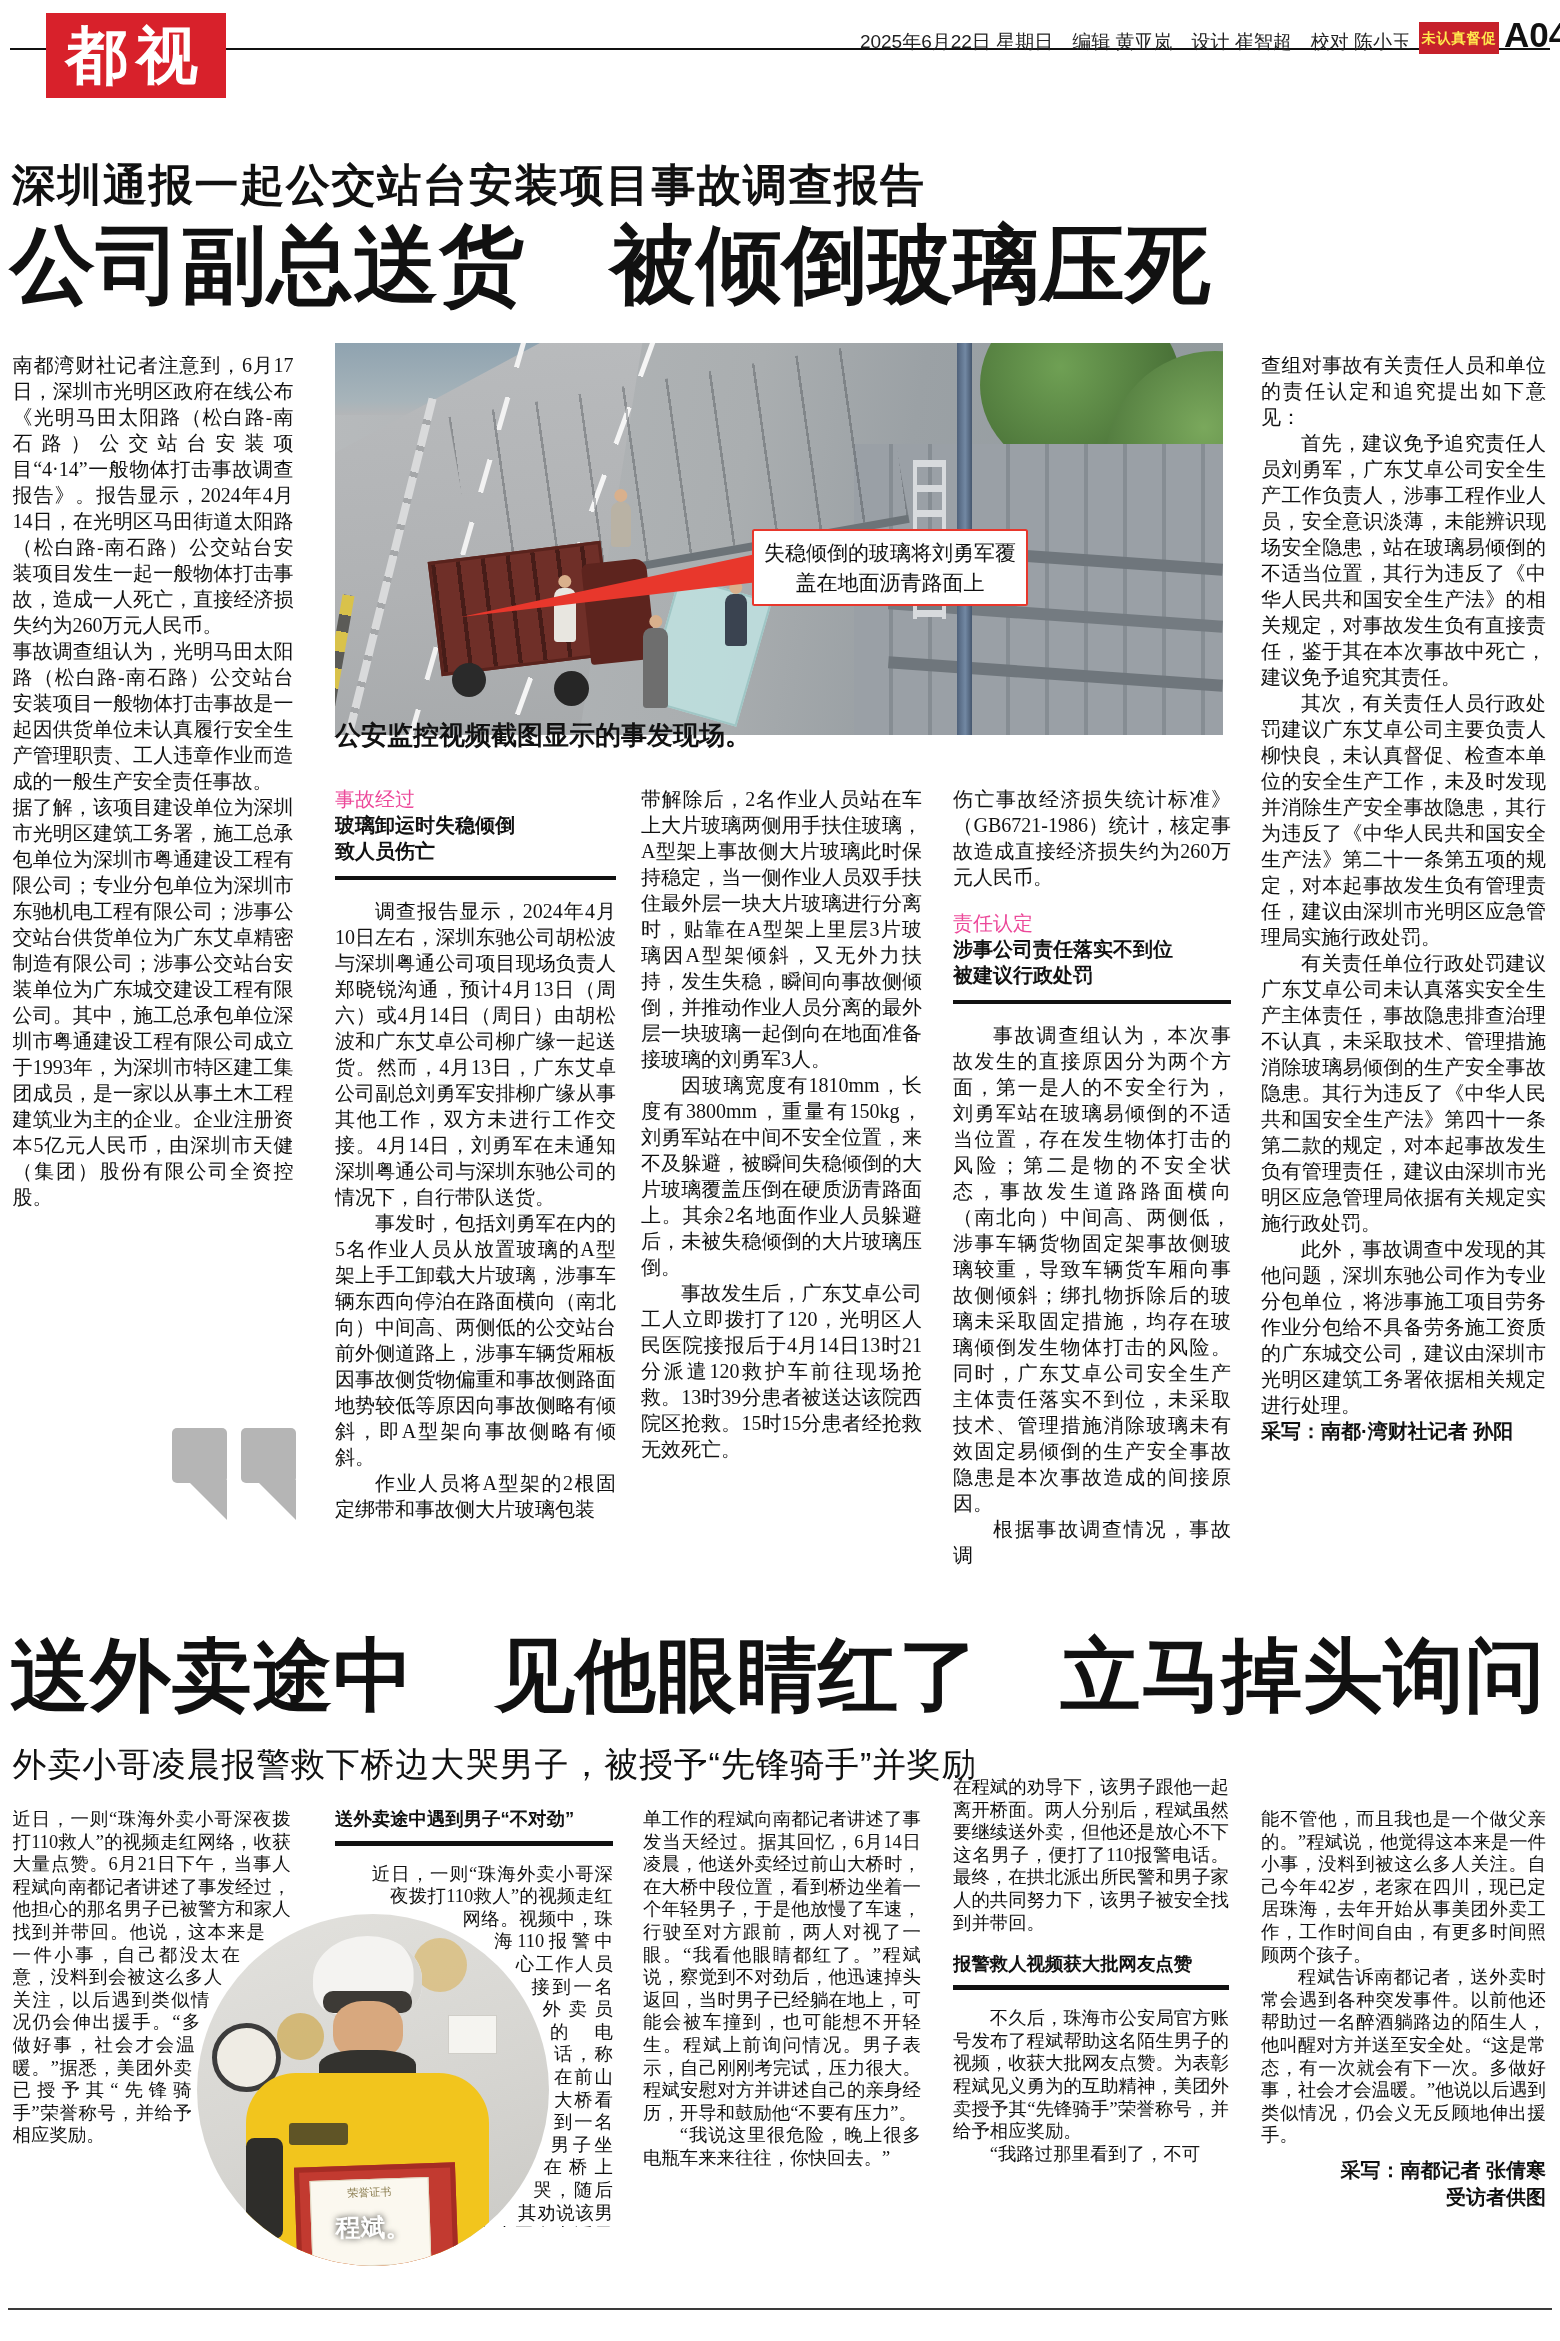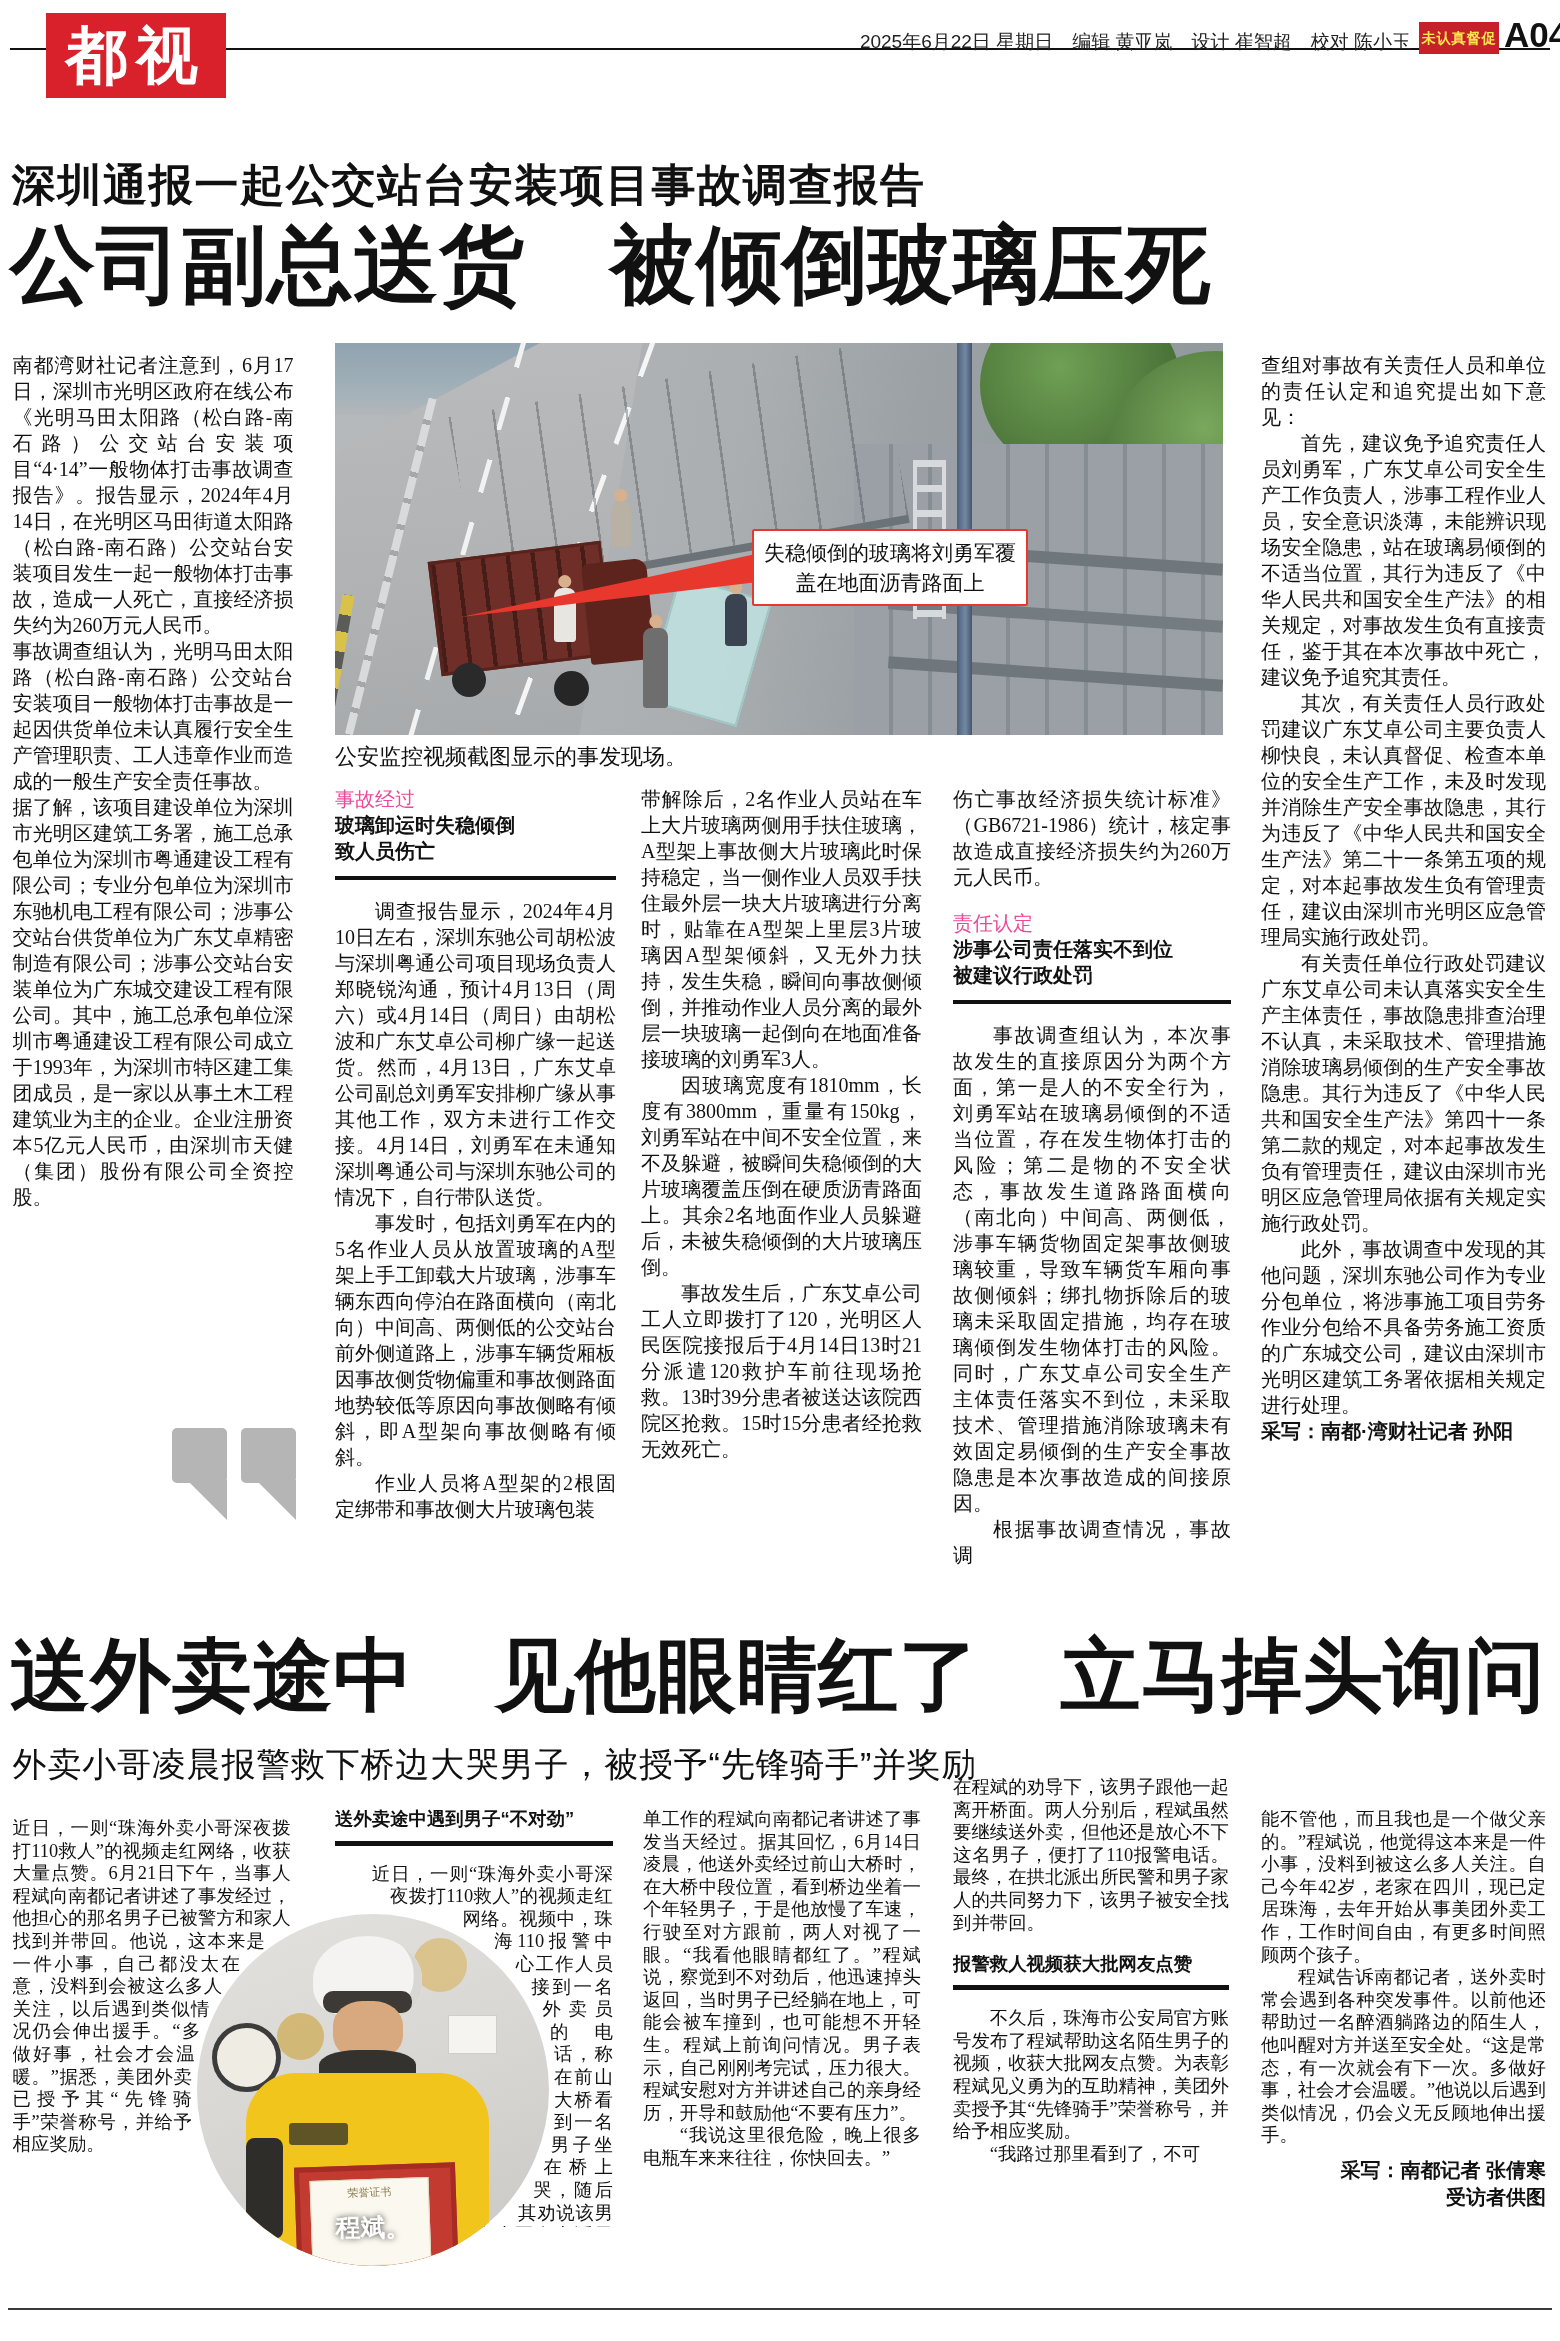--- a/index.html
+++ b/index.html
@@ -96,28 +96,28 @@
     width:13.4px; height:13.4px; border-radius:50%; background:#d9b08c; }
   .p1g { left:276px; top:159px; width:20px; height:45px; background:#b9b2a4; }
   .p2g { left:219px; top:245px; width:22px; height:54px; background:#e8e6e0; }
   .p3g { left:390px; top:251px; width:22px; height:52px; background:#3a4350; }
   .p4g { left:308px; top:285px; width:25px; height:80px; background:#6e6e6e; }
   .callout { left:417px; top:186px; width:255px; background:#fff; border:2.5px solid #e8372c;
     border-radius:2.5px; padding:6.7px 8.4px; font-size:21px; line-height:30px; text-align:center;
     font-family:"Liberation Sans", sans-serif; z-index:5; }
   .callout-wedge { left:126px; top:211px; width:295px; height:67px; background:#e8372c;
     clip-path:polygon(0 94%, 100% 0, 100% 42%); z-index:4; }
-  .caption1 { position:absolute; left:335px; top:742px; width:888px; font-size:22px; font-weight:400;
+  .caption1 { position:absolute; left:335px; top:718px; width:888px; font-size:26px; font-weight:700;
     font-family:"Liberation Sans", sans-serif; }
 
   
   .headline2 { position:absolute; left:10px; top:1623px; font-size:80px; font-weight:900; white-space:nowrap; letter-spacing:0.8px; }
   .subhead2 { position:absolute; left:12.6px; top:1742px; font-size:34px; font-weight:500; letter-spacing:0.8px; }
   .a2col p { font-size:18.4px; line-height:22.6px; }
-  .a2c1 { left:12.6px;  top:1808px; width:278px; height:419px;margin-top:9px; }
+  .a2c1 { left:12.6px;  top:1808px; width:278px; height:419px; }
   .a2c2 { left:335px; top:1808px; width:278px; height:419px; }
   .a2c3 { left:643px; top:1808px; width:278px; height:419px; }
   .a2c4 { left:953px;top:1776px; width:276px; height:419px; }
   .a2c5 { left:1261px;top:1808px; width:285px; height:436px; }
   .subh { font-size:25px; font-weight:900; font-family:"Liberation Sans", sans-serif; margin:0; }
   .subh-rule { height:5px; background:#111; margin:10px 0 17px 0; }
   .spacer-r { float:right; width:276px; height:394px; shape-outside:circle(183px at 360px 282px); }
   .spacer-l { float:left; width:219px; height:394px; shape-outside:circle(183px at 38px 282px); }
   .byline2 { font-size:20px; font-weight:700; margin-top:10px; }
   .byline2 .l1 { text-align:right; }

